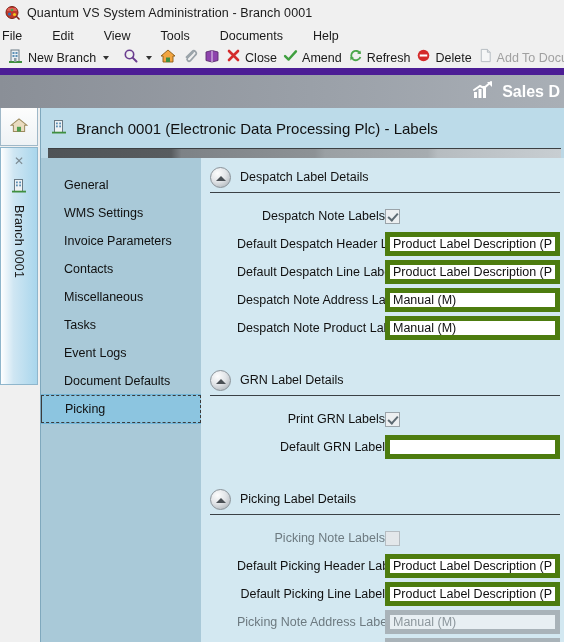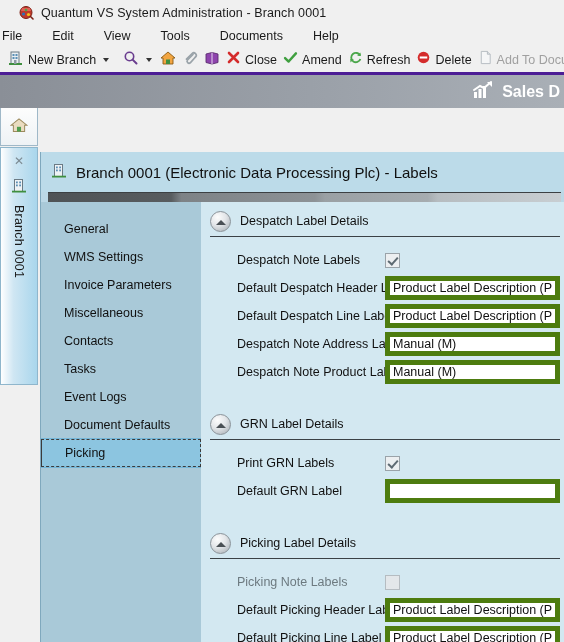--- a/index.html
+++ b/index.html
@@ -7,41 +7,41 @@
     width:564px;height:642px;overflow:hidden;
     font-family:"Liberation Sans", sans-serif;
     background:#ffffff;
     -webkit-font-smoothing:antialiased;
   }
   .app{position:relative;width:564px;height:642px;overflow:hidden;background:#f0f0f0;}
 
   
   .titlebar{
     height:25px;background:#f0f0f0;display:flex;align-items:center;
-    padding-left:18px;box-sizing:border-box;text-align:right;
+    padding-left:4px;box-sizing:border-box;text-align:right;
   }
   .app-icon{
     width:16px;height:16px;margin-right:7px;position:relative;flex:none;
   }
   .title-text{font-size:12.5px;color:#1a1a1a;white-space:nowrap;letter-spacing:.1px;}
 
   
   .menubar{
     height:22px;background:#f0f0f0;display:flex;align-items:center;
     box-sizing:border-box;
   }
   .menu-item{
     font-size:12.5px;color:#1a1a1a;margin-right:26px;cursor:default;
     padding:1px 2px;white-space:nowrap;
   }
 
   
   .toolbar{
     height:28px;background:#f0f0f0;display:flex;align-items:center;
-    padding-left:5px;box-sizing:border-box;border-bottom:3px solid #4c1d95;
+    padding-left:5px;box-sizing:border-box;border-bottom:7px solid #4c1d95;
     overflow:hidden;white-space:nowrap;
   }
   .tb{display:flex;align-items:center;height:24px;padding:0 3px;cursor:default;flex:none;}
   .tb .lbl{font-size:12.5px;color:#1a1a1a;margin-left:4px;white-space:nowrap;}
   .tb.disabled .lbl{color:#a0a0a0;}
   .tb-caret{
     width:0;height:0;border-left:3.5px solid transparent;border-right:3.5px solid transparent;
     border-top:4px solid #333;margin:0 5px 0 4px;flex:none;
   }
   .spacer-sm{width:6px;flex:none;}
@@ -74,21 +74,21 @@
     display:flex;flex-direction:column;align-items:center;padding-top:7px;
   }
   .vtab .x{font-size:12px;color:#7d8b93;line-height:1;margin-bottom:10px;}
   .vtab .vlabel{
     writing-mode:vertical-rl;font-size:12.5px;color:#1b1b1b;margin-top:7px;
     white-space:nowrap;letter-spacing:.2px;
   }
 
   
   .card{
-    flex:1;background:#bcd8e6;border-left:1px solid #7fa8bd;position:relative;overflow:hidden;margin-top:44px;
+    flex:1;background:#bcd8e6;border-left:1px solid #7fa8bd;position:relative;overflow:hidden;
   }
   .card-header{
     height:40px;background:#bcdbe9;display:flex;align-items:center;padding-left:10px;box-sizing:border-box;
   }
   .card-header .ctitle{font-size:15px;color:#101010;margin-left:9px;white-space:nowrap;}
   .hdr-rule{
     height:9px;margin:0 3px 0 7px;
     background:linear-gradient(to right,#4f5356 0%,#585c5f 24%,#7d8286 26%,#8d9296 52%,#9aa0a4 54%,#a6acb0 74%,#b6bcc0 76%,#c8ced2 100%);
     border-top:1px solid #3c4043;
   }
@@ -123,21 +123,21 @@
   }
   .circ:after{
     content:"";position:absolute;left:5px;top:8px;
     width:0;height:0;border-left:5px solid transparent;border-right:5px solid transparent;
     border-bottom:5px solid #4a5055;
   }
   .sec-title{font-size:12.5px;color:#101010;margin-left:9px;white-space:nowrap;}
   .sec-rule{height:1px;background:#3a4146;margin:0 0 0 5px;}
 
   .rows{padding:9px 0 4px 0;}
-  .row{height:28px;display:flex;align-items:center;}
+  .row{height:28px;display:flex;align-items:center;text-align:right;}
   .row-label{
     width:180px;flex:none;font-size:12.5px;color:#101010;padding-left:32px;
     box-sizing:border-box;white-space:nowrap;
   }
   .row-label.dim{color:#6d7a80;}
   .chk{
     width:15px;height:15px;background:#eceff1;border:1px solid #9aa3a9;
     box-sizing:border-box;position:relative;flex:none;
   }
   .chk.checked:after{
@@ -355,24 +355,24 @@
           <div class="nav-item">
               <span>General</span>
             </div>
           <div class="nav-item">
               <span>WMS Settings</span>
             </div>
           <div class="nav-item">
               <span>Invoice Parameters</span>
             </div>
           <div class="nav-item">
+              <span>Contacts</span>
+            </div>
+          <div class="nav-item">
               <span>Miscellaneous</span>
-            </div>
-          <div class="nav-item">
-              <span>Contacts</span>
             </div>
           <div class="nav-item">
               <span>Tasks</span>
             </div>
           <div class="nav-item">
               <span>Event Logs</span>
             </div>
           <div class="nav-item">
               <span>Document Defaults</span>
             </div>

